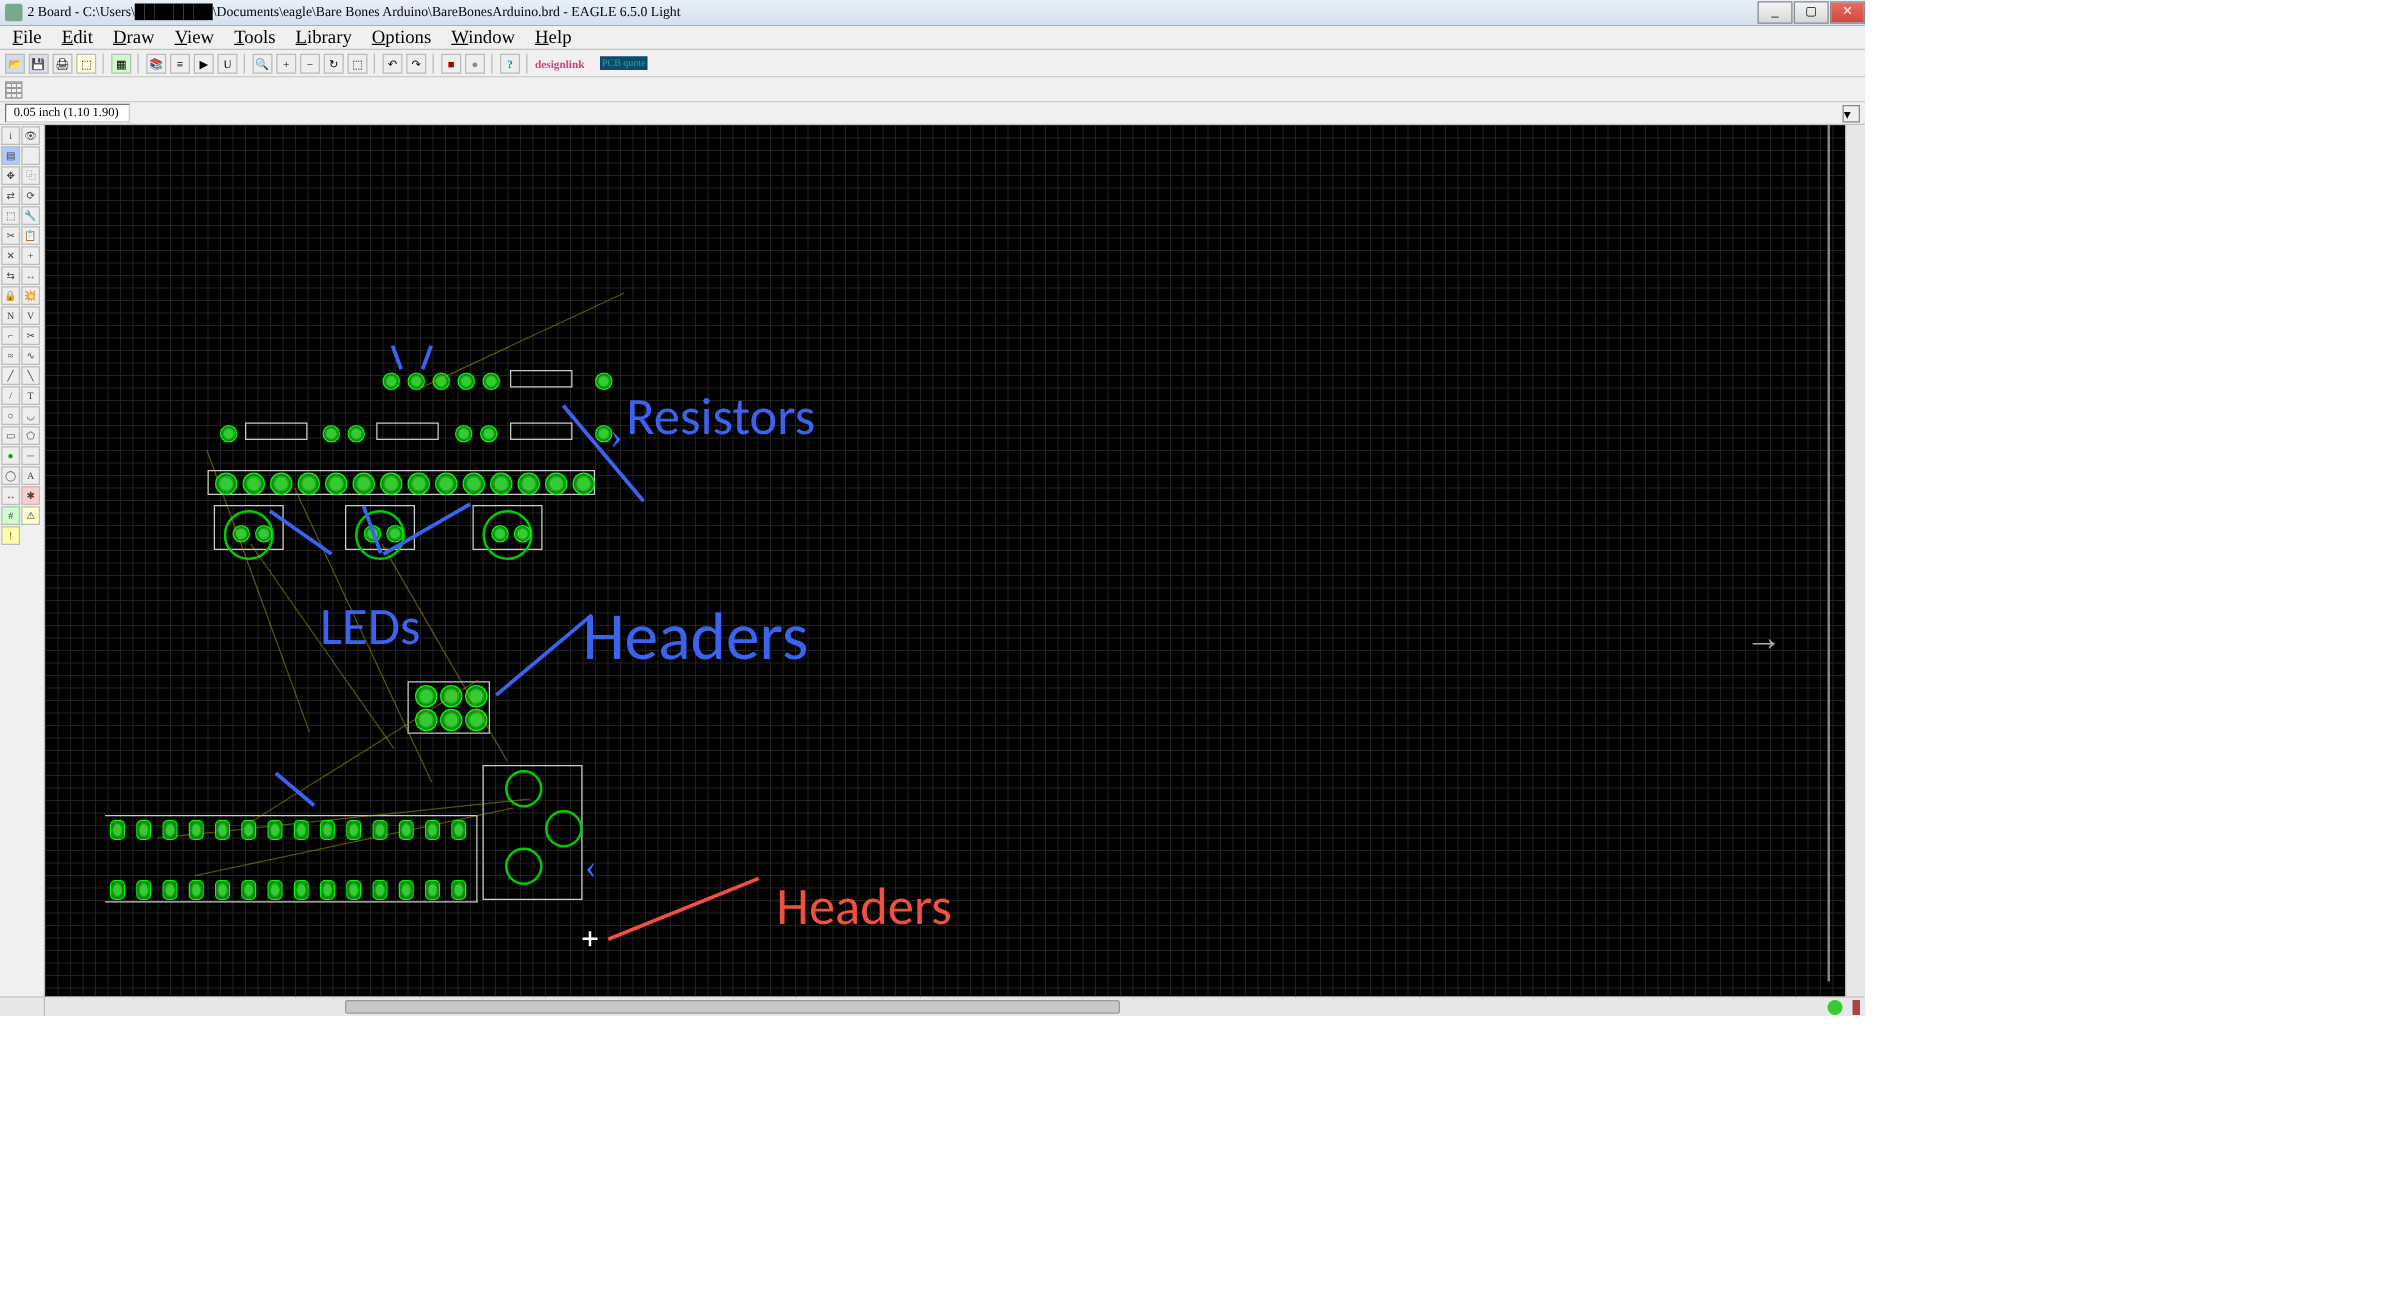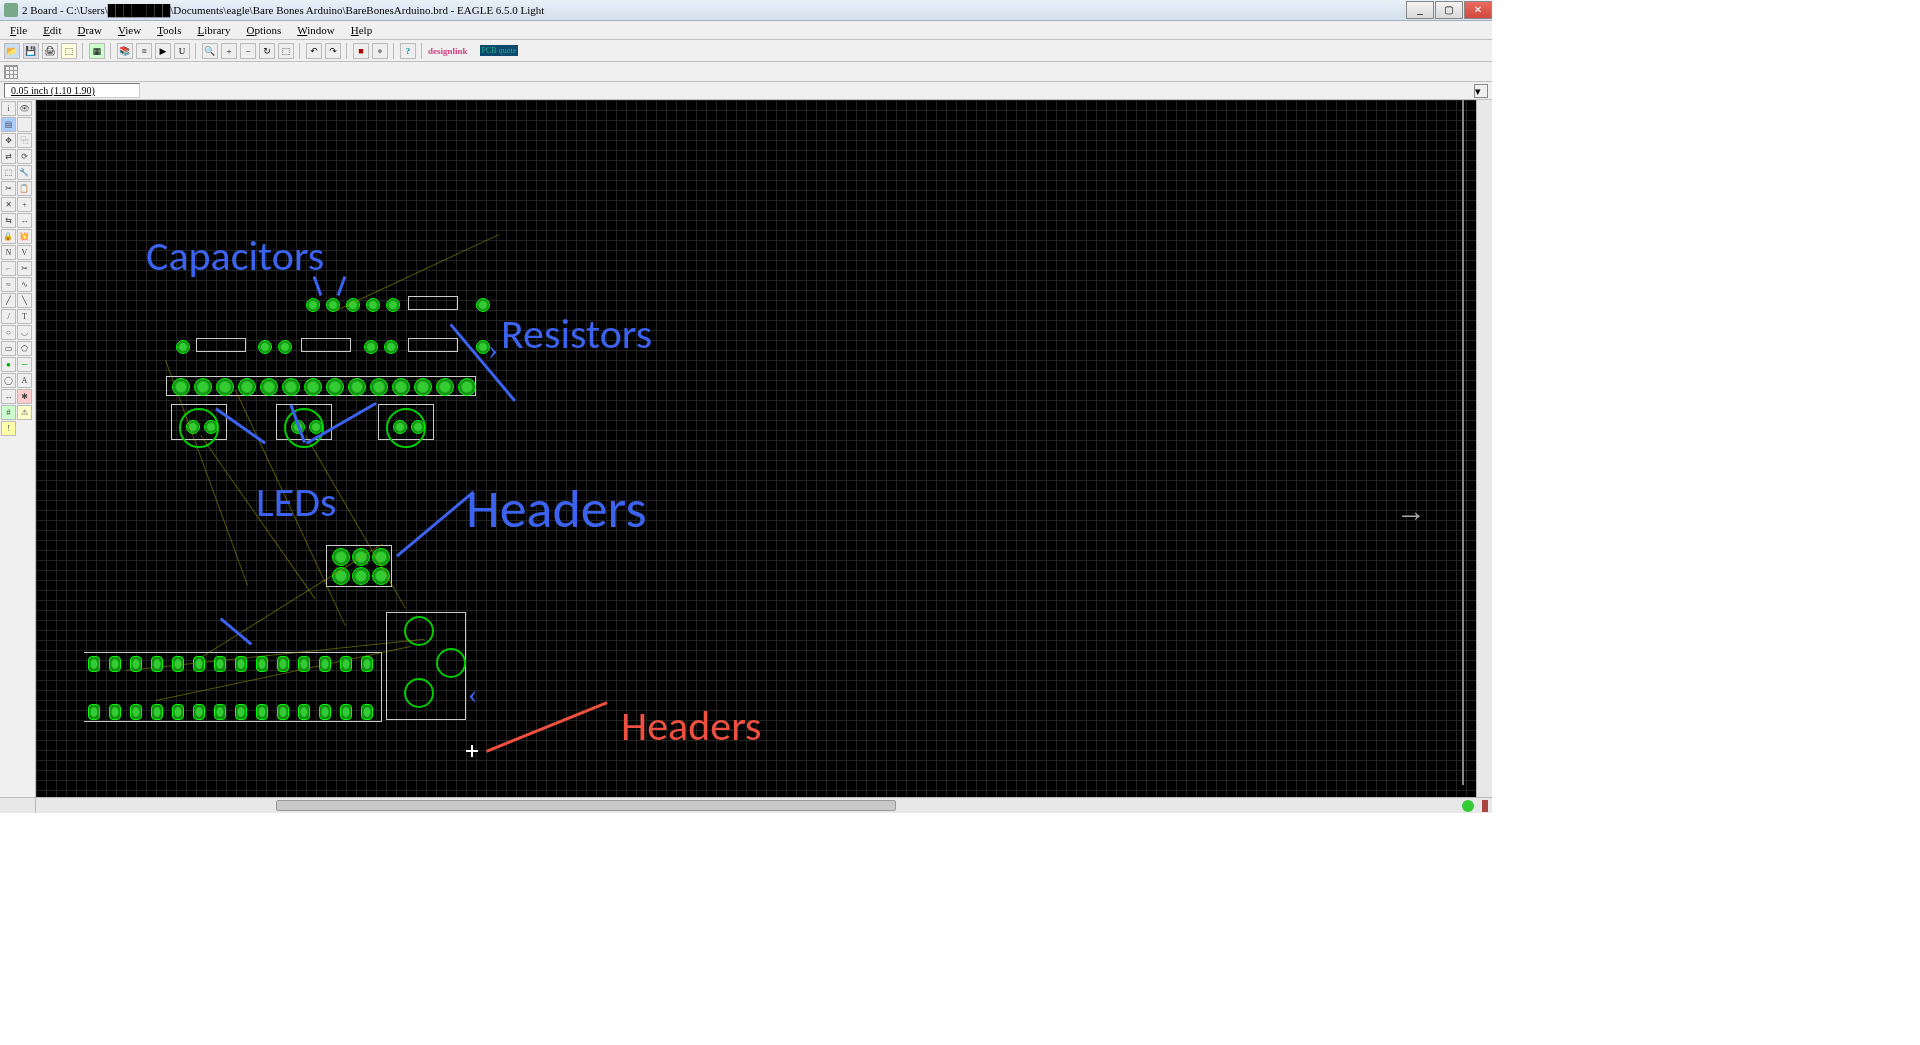--- a/index.html
+++ b/index.html
@@ -8,37 +8,37 @@
 
 .titlebar { height: 21px; background: linear-gradient(#e8f0f8, #d4e0ee); display: flex; align-items: center; padding-left: 4px; border-bottom: 1px solid #a0b0c0; }
 .titlebar .icon { width: 14px; height: 14px; background: #7a8; border-radius: 2px; margin-right: 4px; }
 .titlebar .title { font-size: 11px; color: #000; }
 .titlebar .winbtns { margin-left: auto; display: flex; }
 .titlebar .winbtns button { width: 28px; height: 18px; border: 1px solid #888; background: linear-gradient(#f4f4f4,#d8d8d8); margin-left: 1px; font-size: 10px; line-height: 14px; }
 .titlebar .winbtns .close { background: linear-gradient(#ec6a5e,#d04a3e); color:#fff; }
 
 
 .menubar { height: 19px; background: #f0f0f0; display: flex; align-items: center; padding-left: 2px; border-bottom: 1px solid #c0c0c0; }
-.menubar span { padding: 10px 8px; font-size: 11px; cursor: default; }
+.menubar span { padding: 10px 8px; font-size: 15px; cursor: default; }
 .menubar span u { text-decoration: underline; }
 
 
 .topbar { height: 22px; background: #f0f0f0; display:flex; align-items:center; padding-left:4px; gap:3px; border-bottom:1px solid #c0c0c0;}
 .topbar .tb { width:16px; height:16px; background:#eee; border:1px solid #bbb; font-size:9px; text-align:center; line-height:14px;}
 .topbar .sep { width:2px; height:16px; border-left:1px solid #bbb; margin:0 2px;}
 .topbar .designlink { font-size:9px; color:#d04080; font-weight:bold;}
 .topbar .pcbquote { font-size:8px; color:#2a8; padding:1px 2px; background:#0c4a6e;}
 
 
 .secbar { height:20px; background:#f0f0f0; border-bottom:1px solid #c0c0c0; display:flex; align-items:center; padding-left:4px;}
 .secbar .gridicon{ width:14px; height:14px; border:1px solid #999; background-image: repeating-linear-gradient(#999 0 1px, transparent 1px 4px), repeating-linear-gradient(90deg,#999 0 1px, transparent 1px 4px);}
 
 
 .coordbar { height:18px; background:#f0f0f0; border-bottom:1px solid #c0c0c0; display:flex; align-items:center;}
-.coordbar .coord { border:1px inset #ccc; padding:1px 6px; font-size:10px; margin-left:4px; width:136px; background:#fff;text-decoration:underline;}
+.coordbar .coord { border:1px inset #ccc; padding:1px 6px; font-size:10px; margin-left:4px; width:100px; background:#fff;}
 
 
 .mainrow { display:flex; height: calc(100% - 21px - 19px - 22px - 20px - 18px - 16px); }
 
 
 .palette { width:36px; background:#f0f0f0; border-right:1px solid #c0c0c0; display:flex; flex-wrap:wrap; align-content:flex-start; padding:1px; gap:1px;}
 .palette .pt { width:15px; height:15px; border:1px solid #bbb; background:#eee; font-size:8px; text-align:center; line-height:13px; color:#444;}
 
 
 .canvaswrap { flex:1; position:relative; background:#000; }
@@ -245,21 +245,20 @@
 
       <div class="airwire" style="left:165px;top:335px;width:200px;transform:rotate(55deg);"></div>
       <div class="airwire" style="left:270px;top:335px;width:200px;transform:rotate(60deg);"></div>
       <div class="airwire" style="left:130px;top:260px;width:240px;transform:rotate(70deg);"></div>
       <div class="airwire" style="left:300px;top:210px;width:180px;transform:rotate(-25deg);"></div>
       <div class="airwire" style="left:200px;top:290px;width:260px;transform:rotate(65deg);"></div>
       <div class="airwire" style="left:90px;top:570px;width:300px;transform:rotate(-6deg);"></div>
       <div class="airwire" style="left:120px;top:600px;width:260px;transform:rotate(-12deg);"></div>
       <div class="airwire" style="left:160px;top:560px;width:220px;transform:rotate(-32deg);"></div>
 
-      <div class="lbl blue" style="left:110px; top:130px; font-size:42px;">Capacitors</div>
       <div class="lbl blue" style="left:465px; top:208px; font-size:42px;">Resistors</div>
       <div class="lbl blue" style="left:220px; top:376px; font-size:42px;">LEDs</div>
       <div class="lbl blue" style="left:430px; top:376px; font-size:54px;">Headers</div>
       <div class="lbl red" style="left:585px; top:600px; font-size:42px;">Headers</div>
 
       <div style="position:absolute;left:280px;top:176px;width:50px;height:22px;">
         <div style="position:absolute;left:0;top:0;width:3px;height:20px;background:#3b63f0;transform:rotate(-20deg);"></div>
         <div style="position:absolute;left:24px;top:0;width:3px;height:20px;background:#3b63f0;transform:rotate(20deg);"></div>
       </div>
       <div style="position:absolute;left:452px;top:232px;color:#3b63f0;font-size:30px;">›</div>

